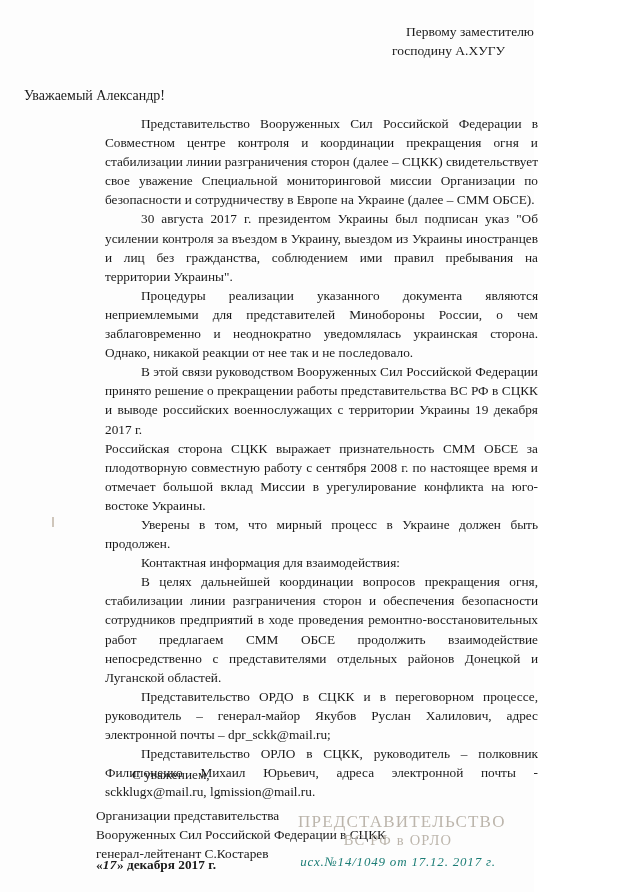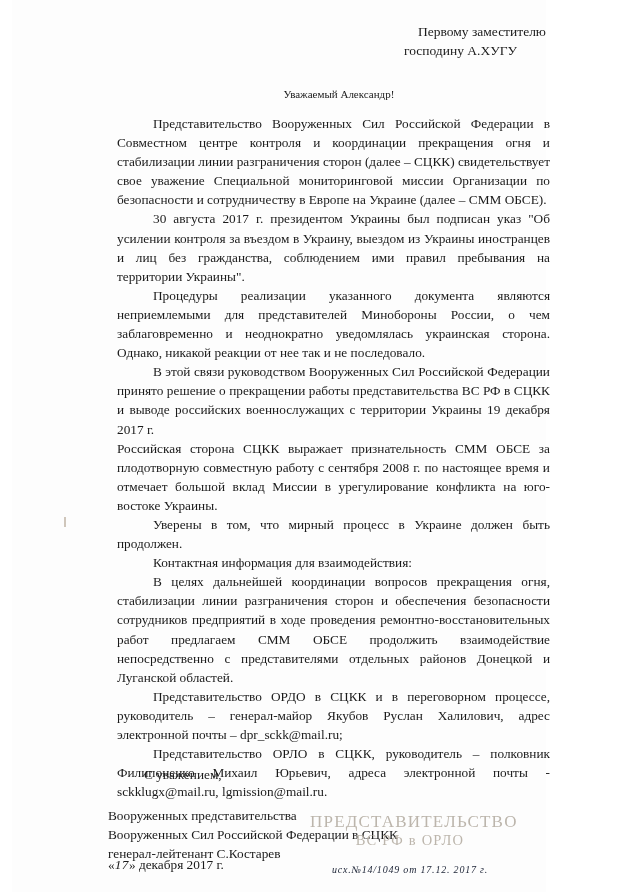--- a/index.html
+++ b/index.html
@@ -10,21 +10,21 @@
   body {
     width: 630px;
     height: 892px;
     position: relative;
     font-family: "Liberation Serif", serif;
     color: #1a1a1a;
     overflow: hidden;
   }
   .page {
     position: absolute;
-    left: 12px; top: 0;
+    left: 0; top: 0;
     width: 534px;
     height: 892px;
     background: #fdfdfd;
   }
   .addressee {
     position: absolute;
     left: 352px;
     top: 22px;
     width: 260px;
     font-size: 13.5px;
@@ -34,22 +34,21 @@
   .addressee div { white-space: nowrap; }
   .addr-l1 { padding-left: 54px; }
   .addr-l2 { padding-left: 10px; }
   .addr-l3 { padding-left: 40px; }
 
   .salutation {
     position: absolute;
     left: 0;
     top: 88px;
     width: 630px;
-    text-align: center;
-    font-size: 11px;
+    font-size: 14px;
     padding-left: 24px;
     box-sizing: border-box;
   }
 
   .body-text {
     position: absolute;
     left: 96px;
     top: 114px;
     width: 442px;
     font-size: 13.3px;
@@ -81,20 +80,21 @@
     margin-bottom: 22px;
     margin-top: 7px;
   }
   .sig-block div { white-space: nowrap; }
 
   .date-line {
     position: absolute;
     left: 96px;
     top: 857px;
     font-size: 13.3px;
+    font-weight: bold;
   }
   .date-num {
     font-style: italic;
     letter-spacing: 0.5px;
   }
 
   
   .stamp {
     position: absolute;
     left: 298px;
@@ -105,24 +105,24 @@
     font-size: 15px;
     letter-spacing: 1.2px;
     line-height: 19px;
     text-align: center;
     opacity: 0.95;
     pointer-events: none;
   }
   .stamp .l1 { font-size: 17px; }
   .stamp .l2 { font-size: 14.5px; }
   .stamp .l3 {
-    font-size: 10px;
+    font-size: 13px;
     letter-spacing: 0.8px;
-    color: #0f172a;
-    margin-top: 10px;
+    color: #0f766e;
+    margin-top: 2px;
   }
   .stamp .hand {
     font-style: italic;
   }
 
   .margin-mark {
     position: absolute;
     left: 52px;
     top: 517px;
     width: 2px;
@@ -151,21 +151,21 @@
     <p>Уверены в том, что мирный процесс в Украине должен быть продолжен.</p>
     <p>Контактная информация для взаимодействия:</p>
     <p>В целях дальнейшей координации вопросов прекращения огня, стабилизации линии разграничения сторон и обеспечения безопасности сотрудников предприятий в ходе проведения ремонтно-восстановительных работ предлагаем СММ ОБСЕ продолжить взаимодействие непосредственно с представителями отдельных районов Донецкой и Луганской областей.</p>
     <p class="contact-ind">Представительство ОРДО в СЦКК и в переговорном процессе, руководитель – генерал-майор Якубов Руслан Халилович, адрес электронной почты – dpr_sckk@mail.ru;</p>
     <p class="contact-ind">Представительство ОРЛО в СЦКК, руководитель – полковник Филипоненко Михаил Юрьевич, адреса электронной почты - sckklugx@mail.ru, lgmission@mail.ru.</p>
   </div>
 
   <div class="signature">
     <div class="sig-regards">С уважением,</div>
     <div class="sig-block">
-      <div>Вооруженных представительства</div>
+      <div>Организации представительства</div>
       <div>Вооруженных Сил Российской Федерации в СЦКК</div>
       <div>генерал-лейтенант С.Костарев</div>
     </div>
   </div>
 
   <div class="date-line">
     <span>«</span><span class="date-num">17</span><span>»</span>
     <span>декабря 2017 г.</span>
   </div>
 

